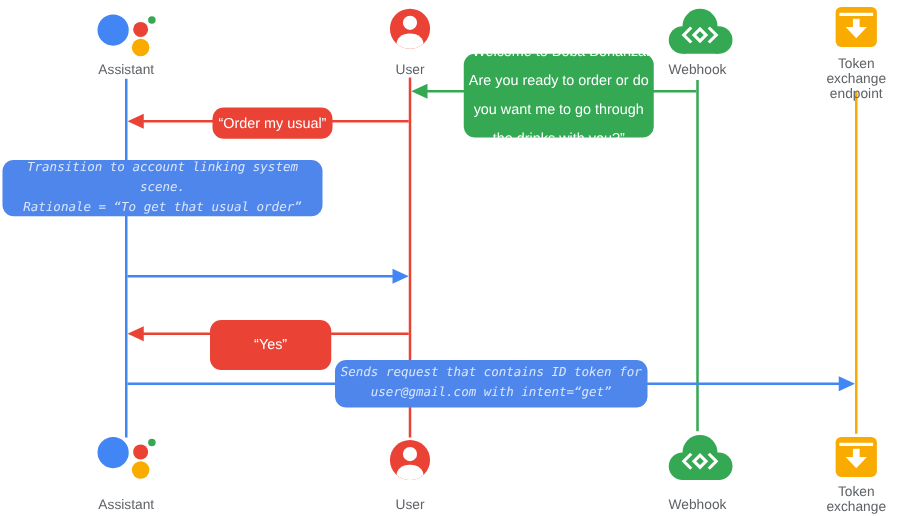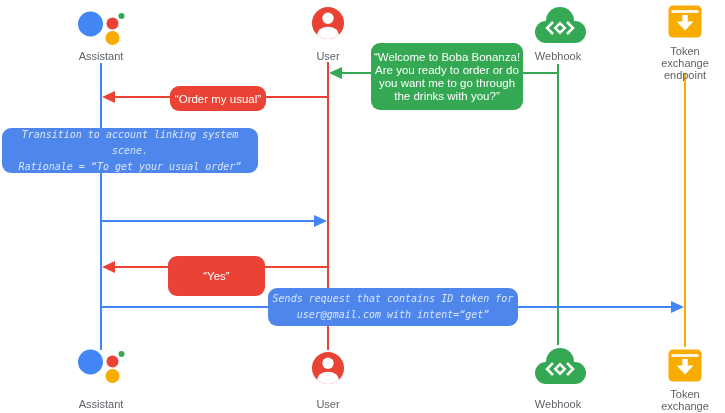--- a/index.html
+++ b/index.html
@@ -26,21 +26,21 @@
   .hl-green{background:var(--green);}
   .ah{position:absolute; width:0; height:0; border-top:6px solid transparent; border-bottom:6px solid transparent;}
   .ah-left-red{border-right:13px solid var(--red);}
   .ah-left-green{border-right:13px solid var(--green);}
   .ah-right-blue{border-left:13px solid var(--blue);}
   .msg{
     position:absolute; border-radius:9px; color:#fff;
     display:flex; align-items:center; justify-content:center;
     text-align:center; white-space:pre-line; box-sizing:border-box;
   }
-  .msg-green{background:var(--green); font-size:11.5px; line-height:13px;}
+  .msg-green{background:var(--green); font-size:11.5px; line-height:23px;}
   .msg-red{background:var(--red); font-size:11.5px;}
   .msg-blue{background:var(--boxblue); font-size:11.5px; line-height:16px;}
   .msg-note{
     background:var(--boxblue); color:var(--notetext);
     font-family:"DejaVu Sans Mono", monospace; font-style:italic;
     font-size:10px; line-height:16px;
   }
   .icon{position:absolute;}
   .f-blue{fill:var(--blue);} .f-red{fill:var(--red);} .f-green{fill:var(--green);}
   .f-yellow{fill:var(--yellow);} .f-white{fill:#fff;}
@@ -72,21 +72,21 @@
   <div class="ah ah-right-blue" style="left:671px; top:301px;"></div>
 
   <div class="msg msg-green" style="left:371px; top:43px; width:152px; height:67px;">“Welcome to Boba Bonanza!
 Are you ready to order or do
 you want me to go through
 the drinks with you?”</div>
 
   <div class="msg msg-red" style="left:170px; top:86px; width:96px; height:25px;">“Order my usual”</div>
 
   <div class="msg msg-note" style="left:2px; top:128px; width:256px; height:45px;">Transition to account linking system scene.
-Rationale = “To get your usual order”</div>
+Rationale = “To get that usual order”</div>
 
 
   <div class="msg msg-red" style="left:168px; top:256px; width:97px; height:40px;">“Yes”</div>
 
   <div class="msg msg-note" style="left:268px; top:288px; width:250px; height:38px;">Sends request that contains ID token for
 user@gmail.com with intent=“get”</div>
 
   <svg class="icon" style="left:76px; top:4px;" width="52" height="44" viewBox="0 0 52 44">
     <circle class="f-blue" cx="14.5" cy="20" r="12.5"></circle>
     <circle class="f-red" cx="36.5" cy="19.5" r="6"></circle>

